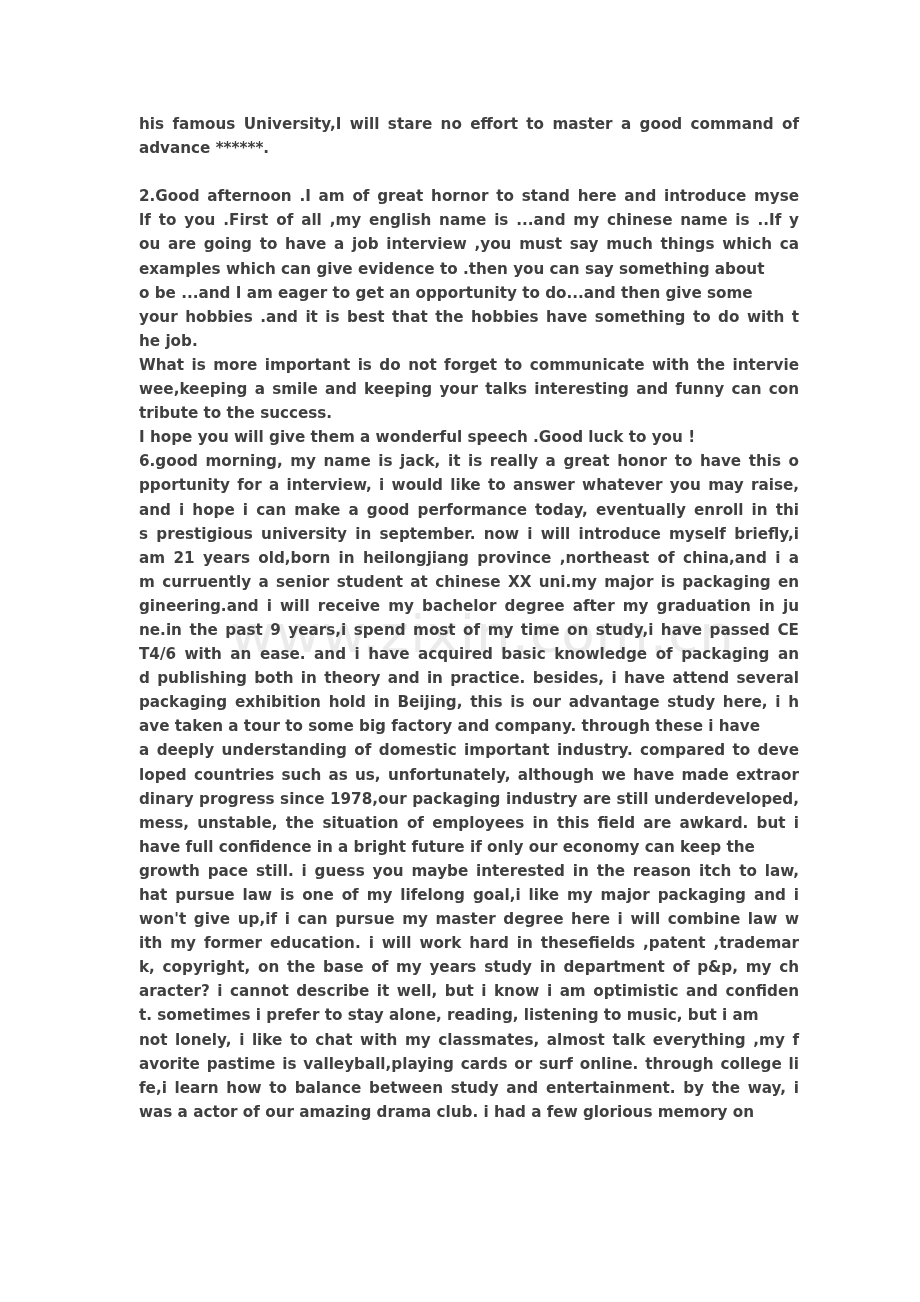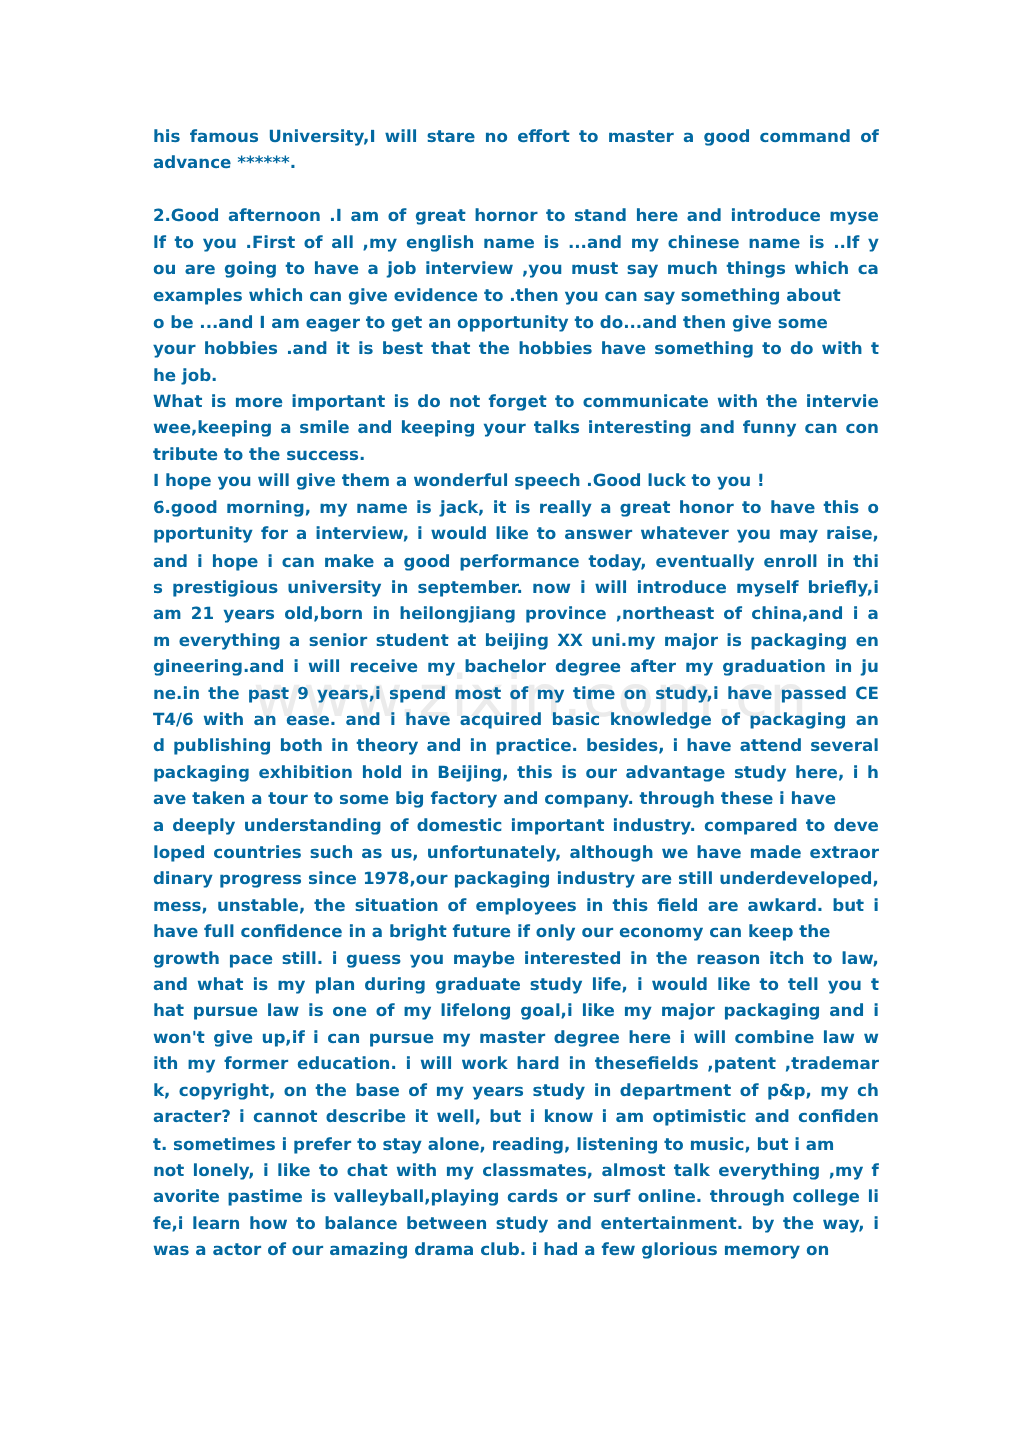--- a/index.html
+++ b/index.html
@@ -36,21 +36,21 @@
     }
     .content {
       position: absolute;
       left: 139px;
       top: 112px;
       width: 660px;
       z-index: 1;
       font-family: "DejaVu Sans", sans-serif;
       font-weight: bold;
       font-size: 15.2px;
-      color: #0369a1;
+      color: #404040;
     }
     .line {
       height: 24.1px;
       line-height: 24.1px;
       white-space: nowrap;
       text-align: justify;
       text-align-last: justify;
     }
     .line.last {
       text-align-last: left;
@@ -93,34 +93,33 @@
     <div>
       <div class="line last">I hope you will give them a wonderful speech .Good luck to you !</div>
     </div>
 
     <div>
       <div class="line">6.good morning, my name is jack, it is really a great honor to have this o</div>
       <div class="line">pportunity for a interview, i would like to answer whatever you may raise,</div>
       <div class="line">and i hope i can make a good performance today, eventually enroll in thi</div>
       <div class="line">s prestigious university in september. now i will introduce myself briefly,i</div>
       <div class="line">am 21 years old,born in heilongjiang province ,northeast of china,and i a</div>
-      <div class="line">m everything a senior student at beijing XX uni.my major is packaging en</div>
+      <div class="line">m curruently a senior student at chinese XX uni.my major is packaging en</div>
       <div class="line">gineering.and i will receive my bachelor degree after my graduation in ju</div>
       <div class="line">ne.in the past 9 years,i spend most of my time on study,i have passed CE</div>
       <div class="line">T4/6 with an ease. and i have acquired basic knowledge of packaging an</div>
       <div class="line">d publishing both in theory and in practice. besides, i have attend several</div>
       <div class="line">packaging exhibition hold in Beijing, this is our advantage study here, i h</div>
       <div class="line last">ave taken a tour to some big factory and company. through these i have</div>
       <div class="line">a deeply understanding of domestic important industry. compared to deve</div>
       <div class="line">loped countries such as us, unfortunately, although we have made extraor</div>
       <div class="line">dinary progress since 1978,our packaging industry are still underdeveloped,</div>
       <div class="line">mess, unstable, the situation of employees in this field are awkard. but i</div>
       <div class="line last">have full confidence in a bright future if only our economy can keep the</div>
       <div class="line">growth pace still. i guess you maybe interested in the reason itch to law,</div>
-      <div class="line">and what is my plan during graduate study life, i would like to tell you t</div>
       <div class="line">hat pursue law is one of my lifelong goal,i like my major packaging and i</div>
       <div class="line">won't give up,if i can pursue my master degree here i will combine law w</div>
       <div class="line">ith my former education. i will work hard in thesefields ,patent ,trademar</div>
       <div class="line">k, copyright, on the base of my years study in department of p&amp;p, my ch</div>
       <div class="line">aracter? i cannot describe it well, but i know i am optimistic and confiden</div>
       <div class="line last">t. sometimes i prefer to stay alone, reading, listening to music, but i am</div>
       <div class="line">not lonely, i like to chat with my classmates, almost talk everything ,my f</div>
       <div class="line">avorite pastime is valleyball,playing cards or surf online. through college li</div>
       <div class="line">fe,i learn how to balance between study and entertainment. by the way, i</div>
       <div class="line last">was a actor of our amazing drama club. i had a few glorious memory on</div>

